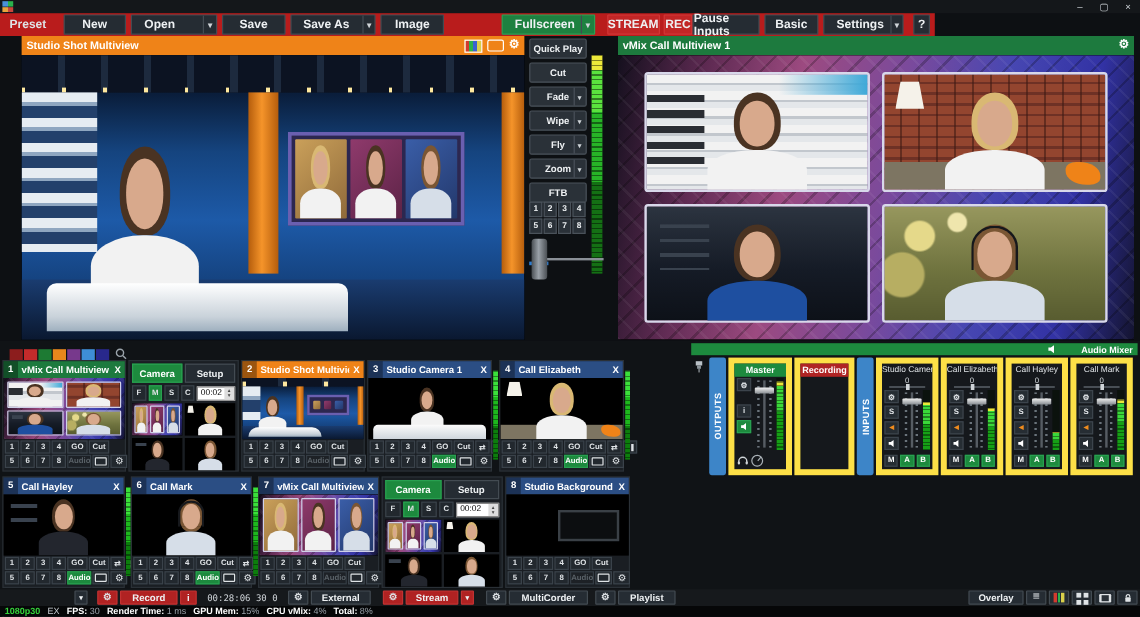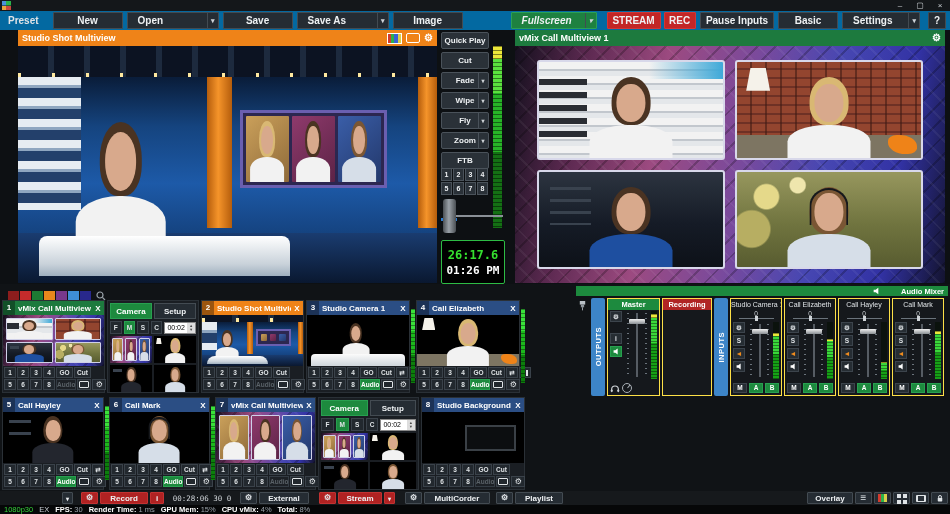--- a/index.html
+++ b/index.html
@@ -4,21 +4,21 @@
 <style>
   html,body{margin:0;padding:0;background:#000;}
   #app{position:relative;width:950px;height:514px;background:#0d1013;font-family:"Liberation Sans",sans-serif;color:#e6eaee;overflow:hidden;user-select:none;}
   .abs{position:absolute;}
   
   .titlebar{left:0;top:0;width:950px;height:11px;background:#14171a;display:flex;align-items:center;}
   .logo{width:9px;height:9px;margin-left:2px;background:linear-gradient(90deg,#4a90d9 0 50%,#2bb24c 50% 100%),linear-gradient(90deg,#e8a33d 0 50%,#c9463d 50% 100%);background-size:100% 50%;background-position:top,bottom;background-repeat:no-repeat;}
   .wctl{margin-left:auto;display:flex;}
   .wctl span{width:20px;text-align:center;font-size:8px;color:#cfd4d8;line-height:11px;cursor:default;}
   
-  .toolbar{left:0;top:11px;width:950px;height:19px;background:#0369a1;display:flex;align-items:center;font-size:10px;}
+  .toolbar{left:0;top:11px;width:779px;height:19px;background:#b91c1c;display:flex;align-items:center;font-size:10px;}
   .tb-label{margin:0 14px 0 8px;font-weight:bold;color:#dfe3e6;}
   .btn{background:#252c33;border:1px solid #434b52;color:#eef1f3;font-weight:bold;font-size:10px;height:15px;display:flex;align-items:center;justify-content:center;border-radius:1px;cursor:pointer;}
   .btn .arr{border-left:1px solid #434b52;margin-left:5px;padding:0 3px;font-size:7px;color:#cfd4d8;align-self:stretch;display:flex;align-items:center;}
   .tb-btn{width:68px;margin-right:4px;}
   .tb-split{width:80px;margin-right:4px;justify-content:space-between;padding-left:10px;}
   .green-btn{background:#1e8140;border-color:#2aa055;}
   .red-btn{background:#c22626;border-color:#d23636;}
   .help-btn{width:16px;}
   
   .panel-title{height:16px;display:flex;align-items:center;font-size:9px;font-weight:bold;color:#fff;padding:0 4px;}
@@ -132,21 +132,21 @@
   .spin .ud{width:8px;display:flex;flex-direction:column;align-items:center;line-height:4px;font-size:4.5px;color:#444;background:#ddd;align-self:stretch;justify-content:center;cursor:pointer;}
   .cp-grid{display:grid;grid-template:1fr 1fr/1fr 1fr;gap:2px;height:56px;}
   .cp-th{position:relative;overflow:hidden;background:#000;}
   
   .mixer{left:576px;top:286px;width:372px;height:110px;}
   .mx-head{position:absolute;left:0;right:0;top:0;height:10px;background:#1d8a3e;display:flex;justify-content:flex-end;align-items:center;gap:20px;padding:0 4px;font-size:7.5px;font-weight:bold;color:#fff;cursor:pointer;}
   .mx-body{position:absolute;left:0;right:0;top:12px;bottom:0;display:flex;gap:2px;}
   .mx-pin{width:13px;display:flex;justify-content:center;padding-top:2px;cursor:pointer;}
   .mx-tab{width:14px;background:#3d85c8;border-radius:2px;color:#fff;display:flex;align-items:center;justify-content:center;cursor:pointer;}
   .vtext{writing-mode:vertical-rl;transform:rotate(180deg);font-size:7.5px;font-weight:bold;letter-spacing:.5px;}
-  .strip{background:#15181c;border:1px solid #fde047;box-sizing:border-box;display:flex;flex-direction:column;}
+  .strip{background:#15181c;border:5px solid #fde047;box-sizing:border-box;display:flex;flex-direction:column;}
   .w-master{width:53px;}.w-rec{width:50px;}.w-ch{width:52px;}
   .s-head{height:11px;font-size:7.5px;font-weight:bold;color:#fff;text-align:center;line-height:11px;white-space:nowrap;overflow:hidden;}
   .sh-green{background:#1d8a3e;}.sh-red{background:#b02424;}.sh-plain{background:transparent;font-weight:normal;font-size:7px;color:#dfe3e6;}
   .s-pan{height:11px;position:relative;font-size:6.5px;color:#cfd4d8;text-align:center;line-height:7px;cursor:pointer;}
   .s-pan .pl{position:absolute;left:15%;right:15%;top:8px;height:1px;background:#6a737b;}
   .s-pan .pd{position:absolute;left:50%;top:6px;width:3px;height:5px;margin-left:-1.5px;background:#cfd4d8;}
   .s-body{flex:1;display:flex;padding:1px 2px;gap:2px;}
   .s-col{display:flex;flex-direction:column;gap:2px;width:13px;}
   .s-btn{width:12px;height:11px;background:#262d33;border:1px solid #3c444c;box-sizing:border-box;color:#dfe3e6;font-size:6.5px;font-weight:bold;display:flex;align-items:center;justify-content:center;cursor:pointer;}
   .s-btn.spk-on{background:#1d8a3e;border-color:#28a050;}
@@ -168,21 +168,21 @@
   .bb-gear{width:17px;}
   .bb-tc{width:72px;background:transparent;border:none;color:#cfd4d8;font-weight:normal;font-size:7.5px;font-family:"DejaVu Sans Mono",monospace;}
   .bb-icons{margin-left:auto;display:flex;gap:2px;margin-right:2px;}
   .ham{font-size:10px;line-height:1;color:#dfe3e6;}
   .levels-i{width:9px;height:8px;background:linear-gradient(90deg,#d23b2e 0 28%,transparent 28% 38%,#2bb24c 38% 62%,transparent 62% 72%,#d9cf4a 72% 100%);}
   .grid-i{width:4px;height:4px;background:#dfe3e6;box-shadow:6px 0 #dfe3e6,0 6px #dfe3e6,6px 6px #dfe3e6;margin:0 6px 4px 0;}
   .ext-i{width:10px;height:7px;background:#dfe3e6;border-radius:1px;position:relative;}
   .ext-i::after{content:'';position:absolute;inset:1px 2px;background:#2a3138;}
   
   .sbar{left:0;top:505px;width:950px;height:9px;background:#060708;display:flex;align-items:center;gap:6px;padding-left:4px;font-size:7.5px;box-sizing:border-box;}
-  .sb-res{color:#35d43a;font-weight:normal;}
+  .sb-res{color:#35d43a;font-weight:bold;}
   .sb-l{color:#fff;font-weight:bold;}
   .sb-v{color:#9aa2aa;margin-left:-4px;}
   .sb-ex{color:#c6ccd2;}
 </style>
 </head>
 <body>
 
 <div id="app">
 
   <div class="abs titlebar">
@@ -206,21 +206,21 @@
     <div class="btn tb-btn">
         <span>Save</span>
       </div>
     <div class="btn tb-split">
         <span>Save As</span>
         <span class="arr">▾</span>
       </div>
     <div class="btn tb-btn">
         <span>Image</span>
       </div>
-    <div class="btn tb-split green-btn" style="margin-left:44px;width:74px;font-style:italic;">
+    <div class="btn tb-split green-btn" style="margin-left:44px;width:74px;">
         <span>Fullscreen</span>
         <span class="arr">▾</span>
       </div>
     <div class="btn red-btn" style="margin-left:6px;width:52px;">
         <span>STREAM</span>
       </div>
     <div class="btn red-btn" style="margin-left:3px;width:30px;">
         <span>REC</span>
       </div>
     <div class="btn" style="margin-left:auto;width:72px;">
@@ -321,24 +321,20 @@
       <div class="np">4</div>
       <div class="np">5</div>
       <div class="np">6</div>
       <div class="np">7</div>
       <div class="np">8</div>
     </div>
     <div class="tbar">
       <div class="track"></div>
       <div class="bluepos"></div>
       <div class="grip"></div>
-    </div>
-    <div class="clock">
-      <span class="tc">26:17.6</span>
-      <span class="tm">01:26 PM</span>
     </div>
   </div>
 
   <div class="abs program-panel">
     <div class="panel-title pt-green">
       <span>vMix Call Multiview 1</span>
       <span class="pt-icons">
           <span class="gear">⚙</span>
         </span>
     </div>

